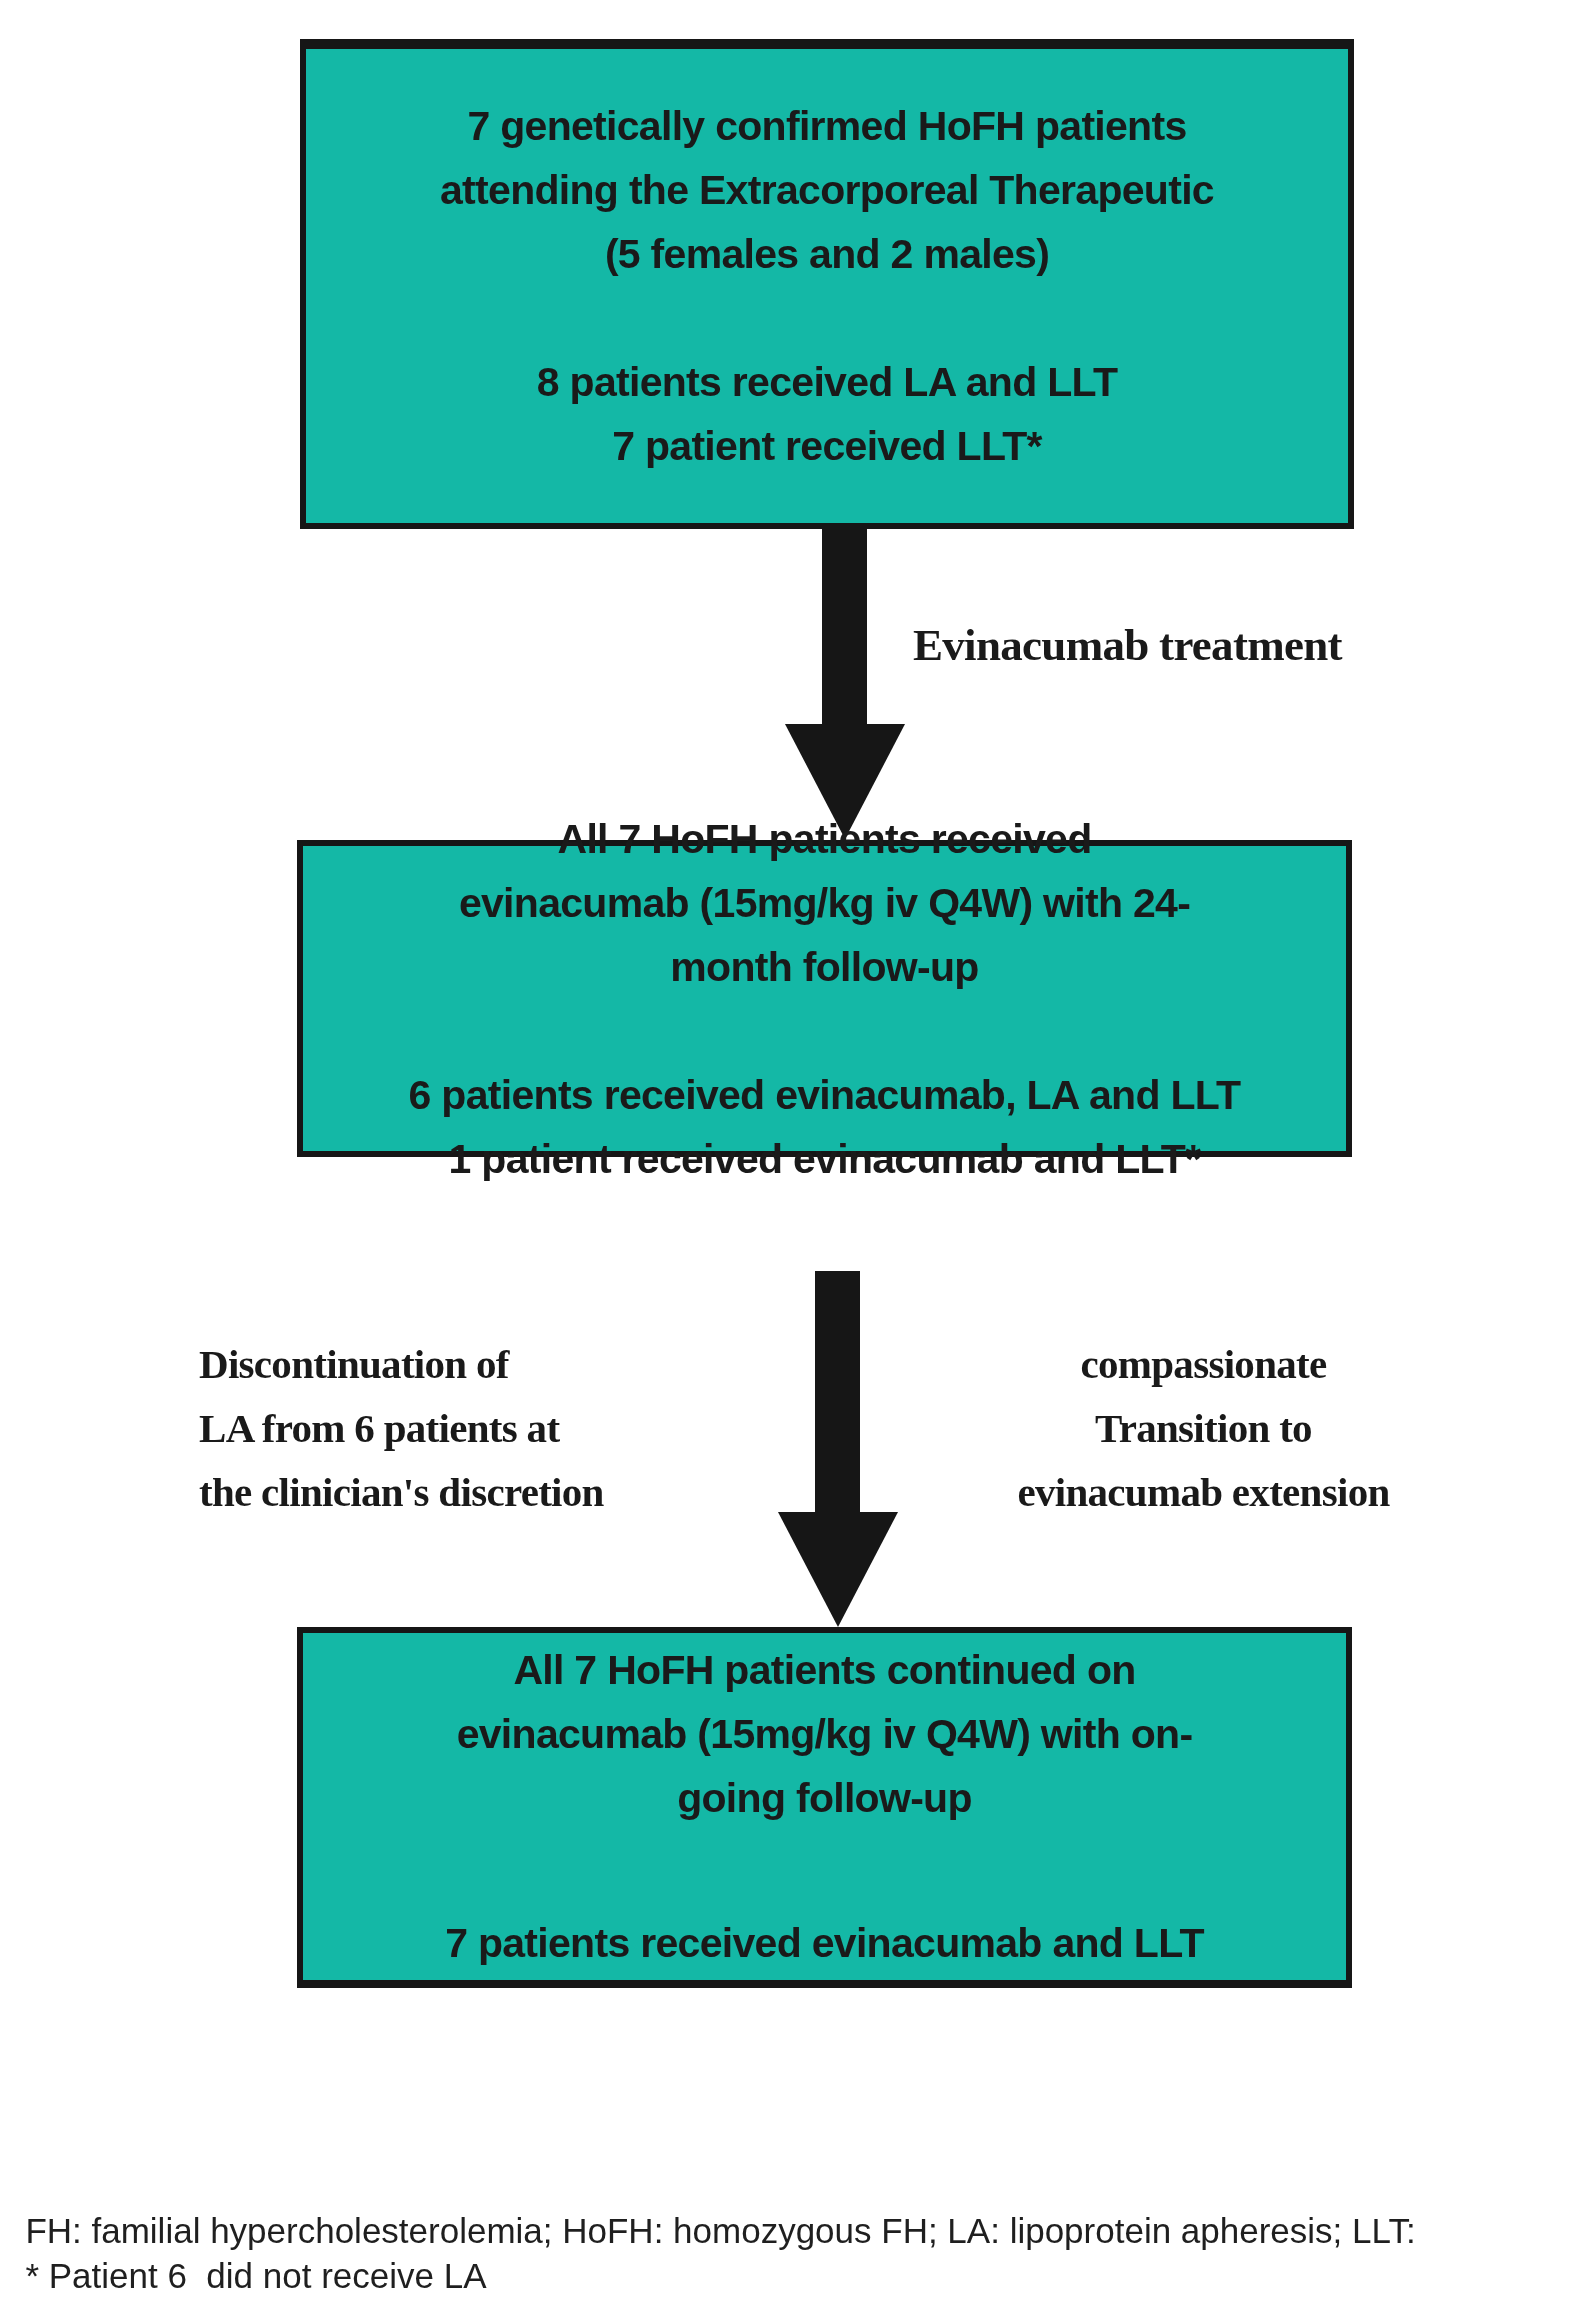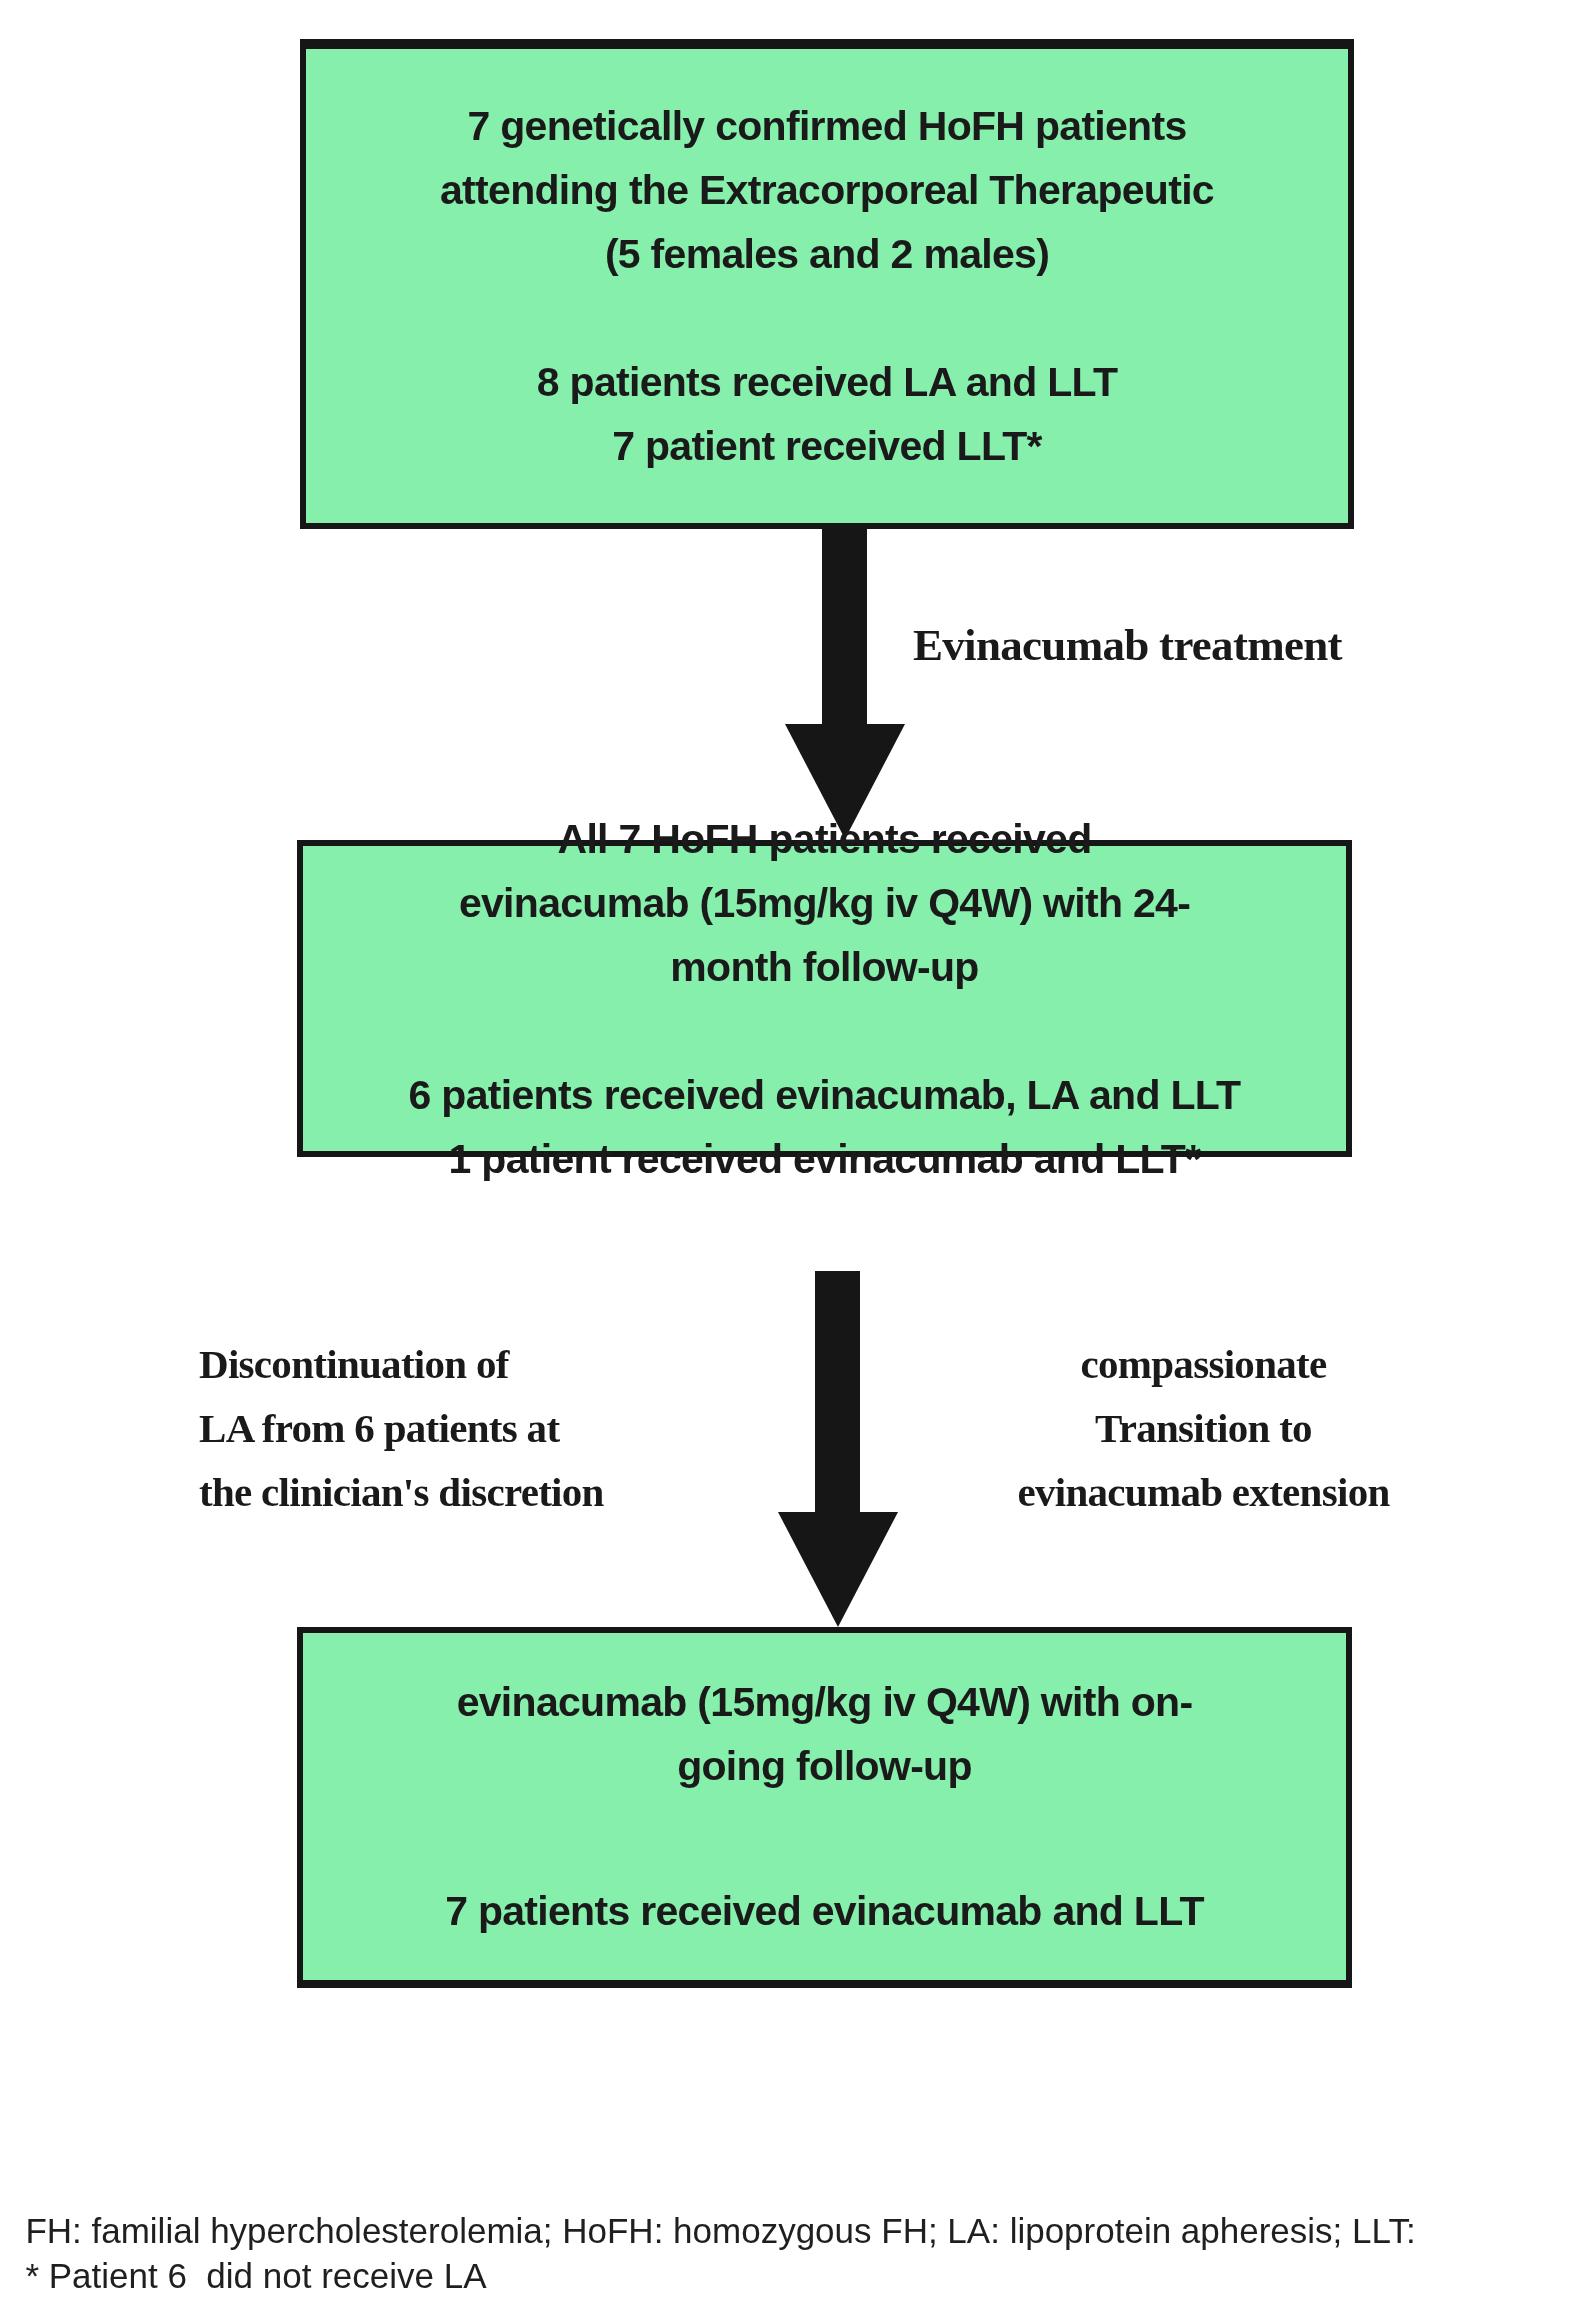--- a/index.html
+++ b/index.html
@@ -15,21 +15,21 @@
     color: #1a1a1a;
     font-family: "Liberation Sans", sans-serif;
     overflow: hidden;
   }
 
   
   .flow-box {
     position: absolute;
     box-sizing: border-box;
     border: 6.5px solid #161616;
-    background: #86efac;
+    background: #14b8a6;
     display: flex;
     flex-direction: column;
     justify-content: center;
     align-items: center;
     text-align: center;
     font-weight: bold;
     font-size: 41px;
     line-height: 64px;
     letter-spacing: -0.7px;
   }
@@ -160,20 +160,21 @@
     <div>the clinician's discretion</div>
   </div>
   <div class="arrow-label label-transition">
     <div>compassionate</div>
     <div>Transition to</div>
     <div>evinacumab extension</div>
   </div>
 
   <div class="flow-box box-extension">
     <div class="para">
+      <div>All 7 HoFH patients continued on</div>
       <div>evinacumab (15mg/kg iv Q4W) with on-</div>
       <div>going follow-up</div>
     </div>
     <div class="para para-detail">
       <div>7 patients received evinacumab and LLT</div>
     </div>
   </div>
 
   <div class="footnote footnote-abbrev">
     <div>FH: familial hypercholesterolemia; HoFH: homozygous FH; LA: lipoprotein apheresis; LLT:</div>

